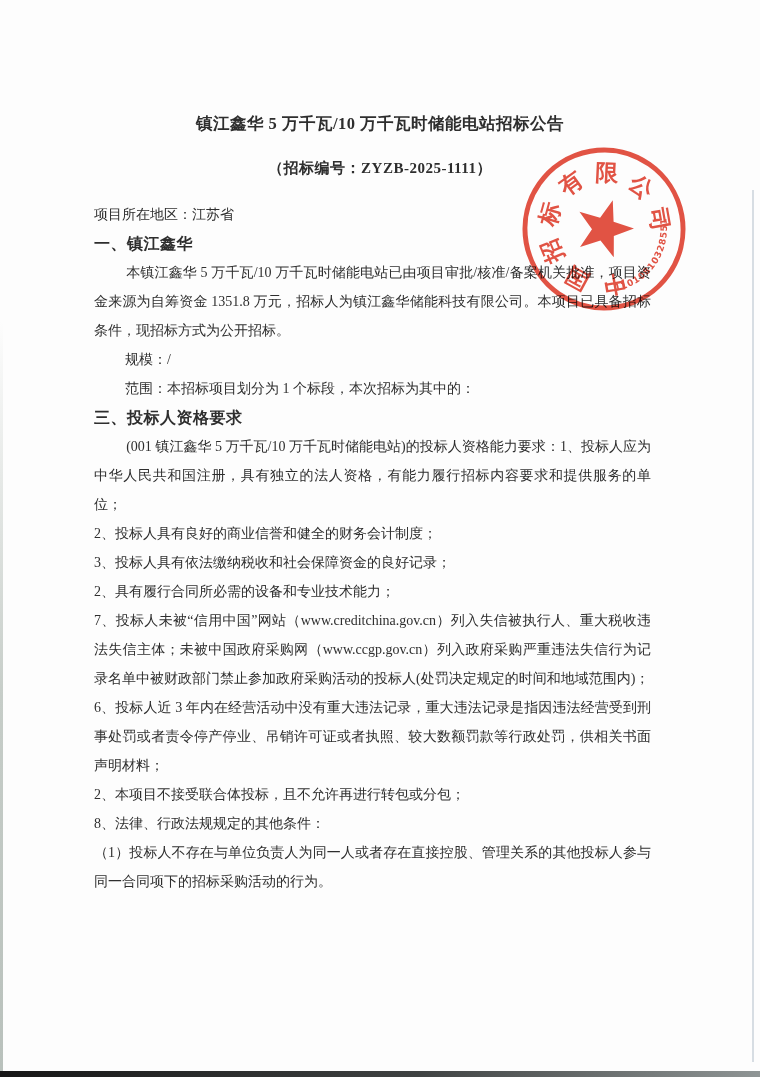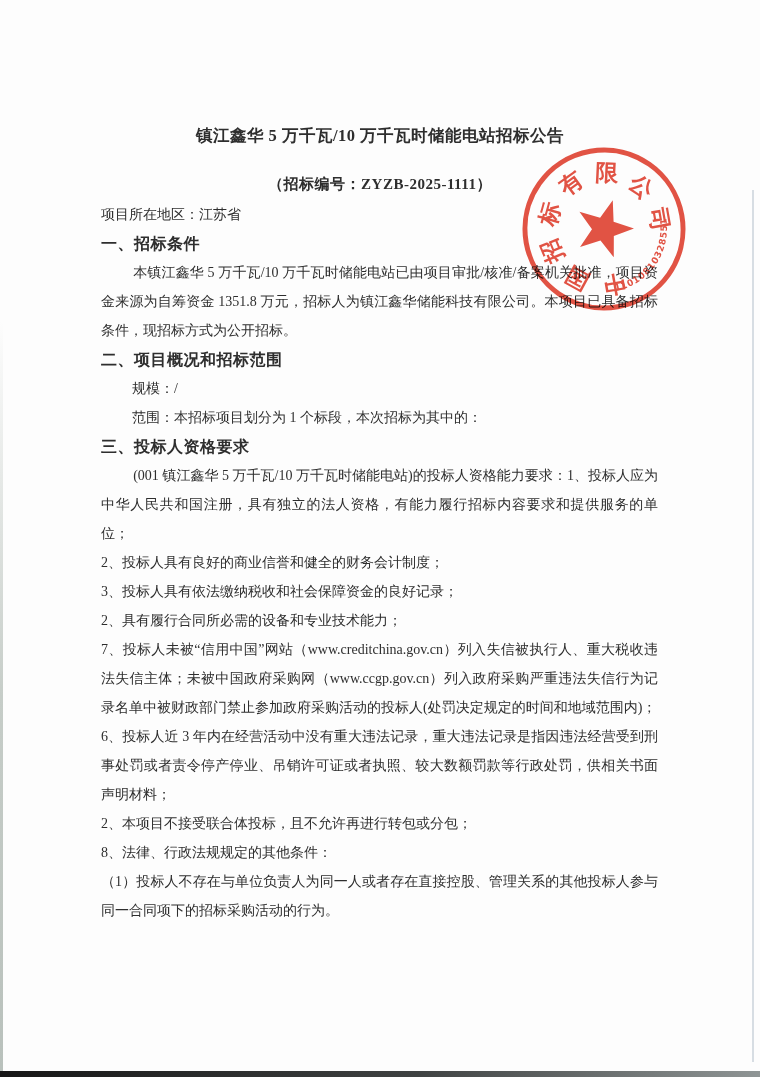--- a/index.html
+++ b/index.html
@@ -4,25 +4,25 @@
 <style>
   html,body { margin:0; padding:0; background:#ffffff; }
   .screen {
     position:relative; width:760px; height:1077px;
     background:#fdfdfd; overflow:hidden;
     font-family:"Liberation Serif","DejaVu Serif",serif;
     color:#2e2e2e;
   }
   
   .header { position:absolute; top:104px; left:0; width:760px; text-align:center; }
-  .doc-title { margin:16px; font-size:16.5px; font-weight:bold; line-height:32px; letter-spacing:.5px; }
+  .doc-title { margin:4px; font-size:16.5px; font-weight:bold; line-height:32px; letter-spacing:.5px; }
   .doc-subtitle { margin:12px; font-size:15px; font-weight:bold; line-height:32px; letter-spacing:.5px; }
   
   .doc-body {
-    position:absolute; left:101px; top:200px; width:557px;
+    position:absolute; left:94px; top:200px; width:557px;
     font-size:14px; line-height:29px;
   }
   .doc-body > div { margin:0; }
   .h { font-size:16px; font-weight:bold; letter-spacing:.5px; }
   .line {}
   .line-indent { padding-left:31px; }
   .para { text-align:justify; }
   .para-indent { text-align:justify; text-indent:2.3em; }
   
   .seal-svg {
@@ -60,23 +60,22 @@
 
 <div class="screen">
 
   <div class="header">
     <h1 class="doc-title">镇江鑫华 5 万千瓦/10 万千瓦时储能电站招标公告</h1>
     <p class="doc-subtitle">（招标编号：ZYZB-2025-1111）</p>
   </div>
 
   <div class="doc-body">
     <div class="line">项目所在地区：江苏省</div>
-    <div class="h">一、招标条件</div>
+    <div class="h">一、镇江鑫华</div>
     <div class="para-indent">本镇江鑫华 5 万千瓦/10 万千瓦时储能电站已由项目审批/核准/备案机关批准，项目资金来源为自筹资金 1351.8 万元，招标人为镇江鑫华储能科技有限公司。本项目已具备招标条件，现招标方式为公开招标。</div>
-    <div class="h">二、项目概况和招标范围</div>
     <div class="line-indent">规模：/</div>
     <div class="line-indent">范围：本招标项目划分为 1 个标段，本次招标为其中的：</div>
     <div class="h">三、投标人资格要求</div>
     <div class="para-indent">(001 镇江鑫华 5 万千瓦/10 万千瓦时储能电站)的投标人资格能力要求：1、投标人应为中华人民共和国注册，具有独立的法人资格，有能力履行招标内容要求和提供服务的单位；</div>
     <div class="para">2、投标人具有良好的商业信誉和健全的财务会计制度；</div>
     <div class="para">3、投标人具有依法缴纳税收和社会保障资金的良好记录；</div>
     <div class="para">2、具有履行合同所必需的设备和专业技术能力；</div>
     <div class="para">7、投标人未被“信用中国”网站（www.creditchina.gov.cn）列入失信被执行人、重大税收违法失信主体；未被中国政府采购网（www.ccgp.gov.cn）列入政府采购严重违法失信行为记录名单中被财政部门禁止参加政府采购活动的投标人(处罚决定规定的时间和地域范围内)；</div>
     <div class="para">6、投标人近 3 年内在经营活动中没有重大违法记录，重大违法记录是指因违法经营受到刑事处罚或者责令停产停业、吊销许可证或者执照、较大数额罚款等行政处罚，供相关书面声明材料；</div>
     <div class="para">2、本项目不接受联合体投标，且不允许再进行转包或分包；</div>

